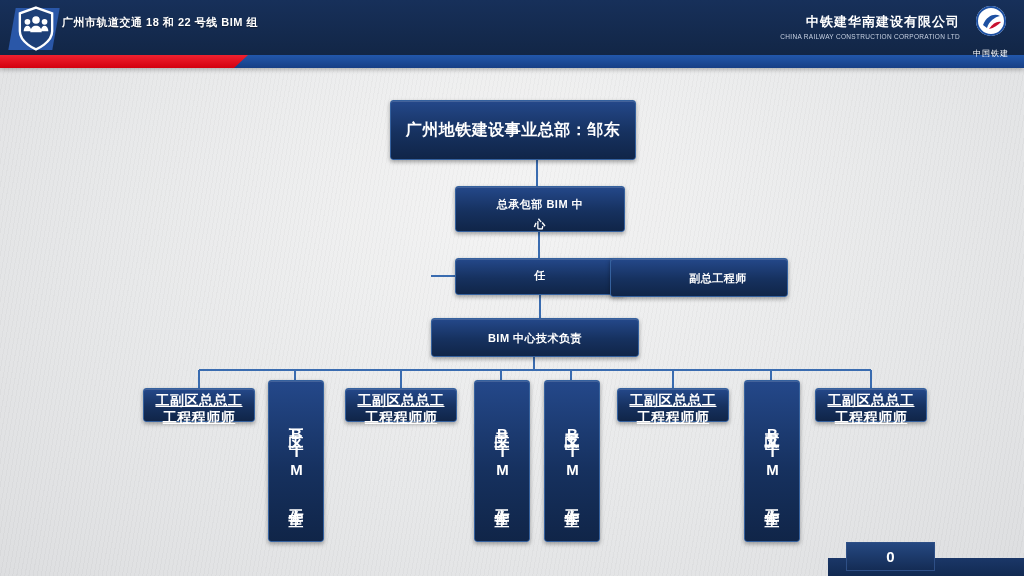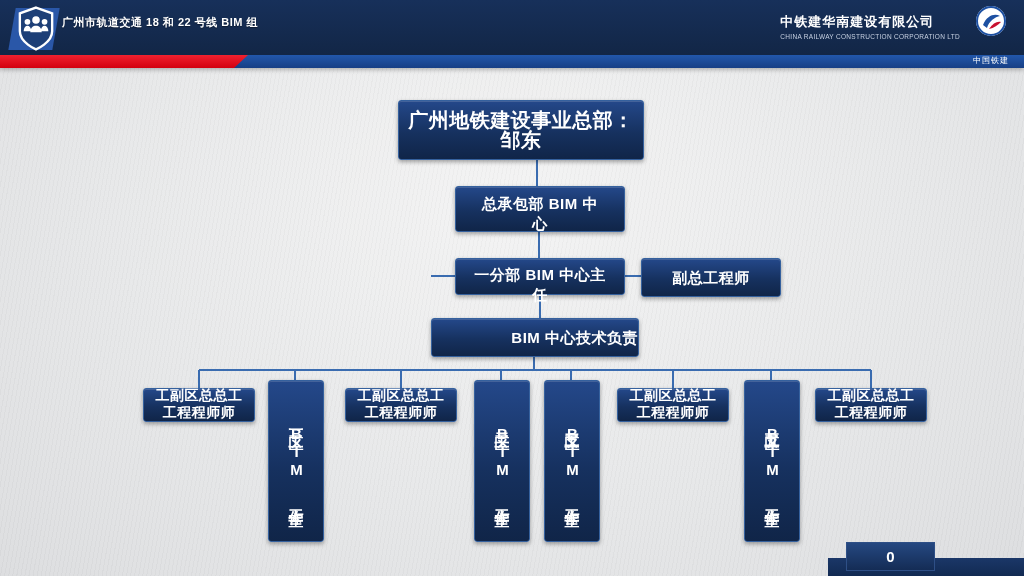--- a/index.html
+++ b/index.html
@@ -9,48 +9,48 @@
     background-color:#e8e9ea;
     background-image:
       repeating-linear-gradient(100deg, rgba(0,0,0,0.025) 0 1px, rgba(255,255,255,0.03) 1px 4px),
       radial-gradient(ellipse at 50% 35%, #f4f4f4 0%, #e7e8e9 55%, #dcdddf 100%);
   }
   
   .topbar{position:absolute;left:0;top:0;width:1024px;height:55px;background:linear-gradient(180deg,#17305a,#122646);z-index:6;}
   .shield-bg{position:absolute;left:12px;top:8px;width:44px;height:42px;background:#2a57a8;transform:skewX(-10deg);z-index:6;}
   .shield{position:absolute;left:17px;top:5px;z-index:7;}
   .slide-title{position:absolute;left:62px;top:11px;z-index:8;color:#fff;font-size:11px;font-weight:700;line-height:23px;letter-spacing:.5px;text-shadow:0 1px 1px rgba(0,0,0,.4);}
-  .company{position:absolute;right:64px;top:13px;z-index:8;text-align:left;color:#fff;}
+  .company{position:absolute;right:64px;top:13px;z-index:8;text-align:right;color:#fff;}
   .company .cn{font-size:13px;font-weight:700;letter-spacing:1px;}
   .company .en{font-size:6.5px;color:#c7d1e2;letter-spacing:.3px;margin-top:2px;white-space:nowrap;}
   .logo-wrap{position:absolute;right:10px;top:5px;width:46px;z-index:8;text-align:center;}
-  .logo-cap{font-size:8px;color:#fff;margin-top:14px;letter-spacing:1px;}
+  .logo-cap{font-size:8px;color:#fff;margin-top:7px;letter-spacing:1px;}
   
   .stripe-row{position:absolute;left:0;top:55px;width:1024px;height:13px;z-index:5;box-shadow:0 2px 4px rgba(0,0,0,.25);}
   .stripe-blue{position:absolute;inset:0;background:linear-gradient(180deg,#2257ab,#173f85);}
   .stripe-red{position:absolute;left:0;top:0;width:248px;height:13px;background:linear-gradient(180deg,#f0212f,#d3000f);clip-path:polygon(0 0,100% 0,calc(100% - 14px) 100%,0 100%);}
   
   .connectors{position:absolute;inset:0;width:1024px;height:576px;z-index:1;pointer-events:none;}
   .connectors line{stroke:#3a6cb0;stroke-width:2;}
   
   .box{
     position:absolute;z-index:2;color:#fff;font-weight:700;text-align:center;
     background:linear-gradient(180deg,#24488a 0%,#16315f 55%,#102548 100%);
     border:1px solid #35619e;border-radius:3px;
     box-shadow:0 2px 4px rgba(0,0,0,.35), inset 0 1px 0 rgba(255,255,255,.15);
     display:flex;flex-direction:column;align-items:center;justify-content:center;
-    font-size:15px;line-height:20px;letter-spacing:.5px;
+    font-size:11px;line-height:20px;letter-spacing:.5px;
   }
-  .hq {left:398px;top:100px;width:244px;height:58px;font-size:20px;}
+  .hq {left:390px;top:100px;width:244px;height:58px;font-size:16px;}
   .gc {left:455px;top:186px;width:170px;height:46px;justify-content:flex-start;padding-top:7px;box-sizing:border-box;}
   .dce{left:281px;top:258px;width:152px;height:37px;border:2px solid #8fb3e2;}
   .dbd{left:455px;top:258px;width:170px;height:37px;justify-content:flex-start;padding-top:6px;box-sizing:border-box;}
-  .vce{left:641px;top:258px;width:138px;height:37px;}
-  .btl{left:431px;top:318px;width:206px;height:37px;align-items:flex-end;}
-  .office{top:388px;width:112px;height:34px;font-size:14px;line-height:17px;justify-content:flex-end;padding-top:20px;box-sizing:border-box;}
+  .vce{left:610px;top:258px;width:138px;height:37px;padding-left:38px;}
+  .btl{left:431px;top:318px;width:206px;height:37px;}
+  .office{top:388px;width:112px;height:34px;font-size:14px;line-height:17px;justify-content:space-between;padding-top:3px;box-sizing:border-box;text-decoration:underline;}
   .off1{left:143px;} .off2{left:345px;} .off3{left:617px;} .off4{left:815px;}
   .workroom{top:380px;width:54px;height:160px;writing-mode:vertical-rl;text-orientation:upright;letter-spacing:1px;font-size:15px;line-height:54px;}
   .wr1{left:268px;} .wr2{left:474px;} .wr3{left:544px;} .wr4{left:744px;}
   
   .footer-strip{position:absolute;right:0;bottom:0;width:196px;height:18px;background:linear-gradient(180deg,#1b3768,#122a52);z-index:3;}
   .page-box{position:absolute;right:89px;bottom:5px;width:87px;height:27px;z-index:4;
     background:linear-gradient(180deg,#254881,#142c55);border:1px solid #2e4f86;
     color:#fff;font-size:15px;font-weight:700;display:flex;align-items:center;justify-content:center;}
 </style>
 </head>
@@ -115,21 +115,20 @@
     <div>广州地铁建设事业总部：邹东</div>
   </div>
 
   <div class="box gc">
     <div>总承包部 BIM 中</div>
     <div>心</div>
   </div>
 
 
   <div class="box dbd">
-    <div>一分部 BIM 中心主</div>
     <div>任</div>
   </div>
 
   <div class="box vce">
     <div>副总工程师</div>
   </div>
 
   <div class="box btl">
     <div>BIM 中心技术负责</div>
   </div>

